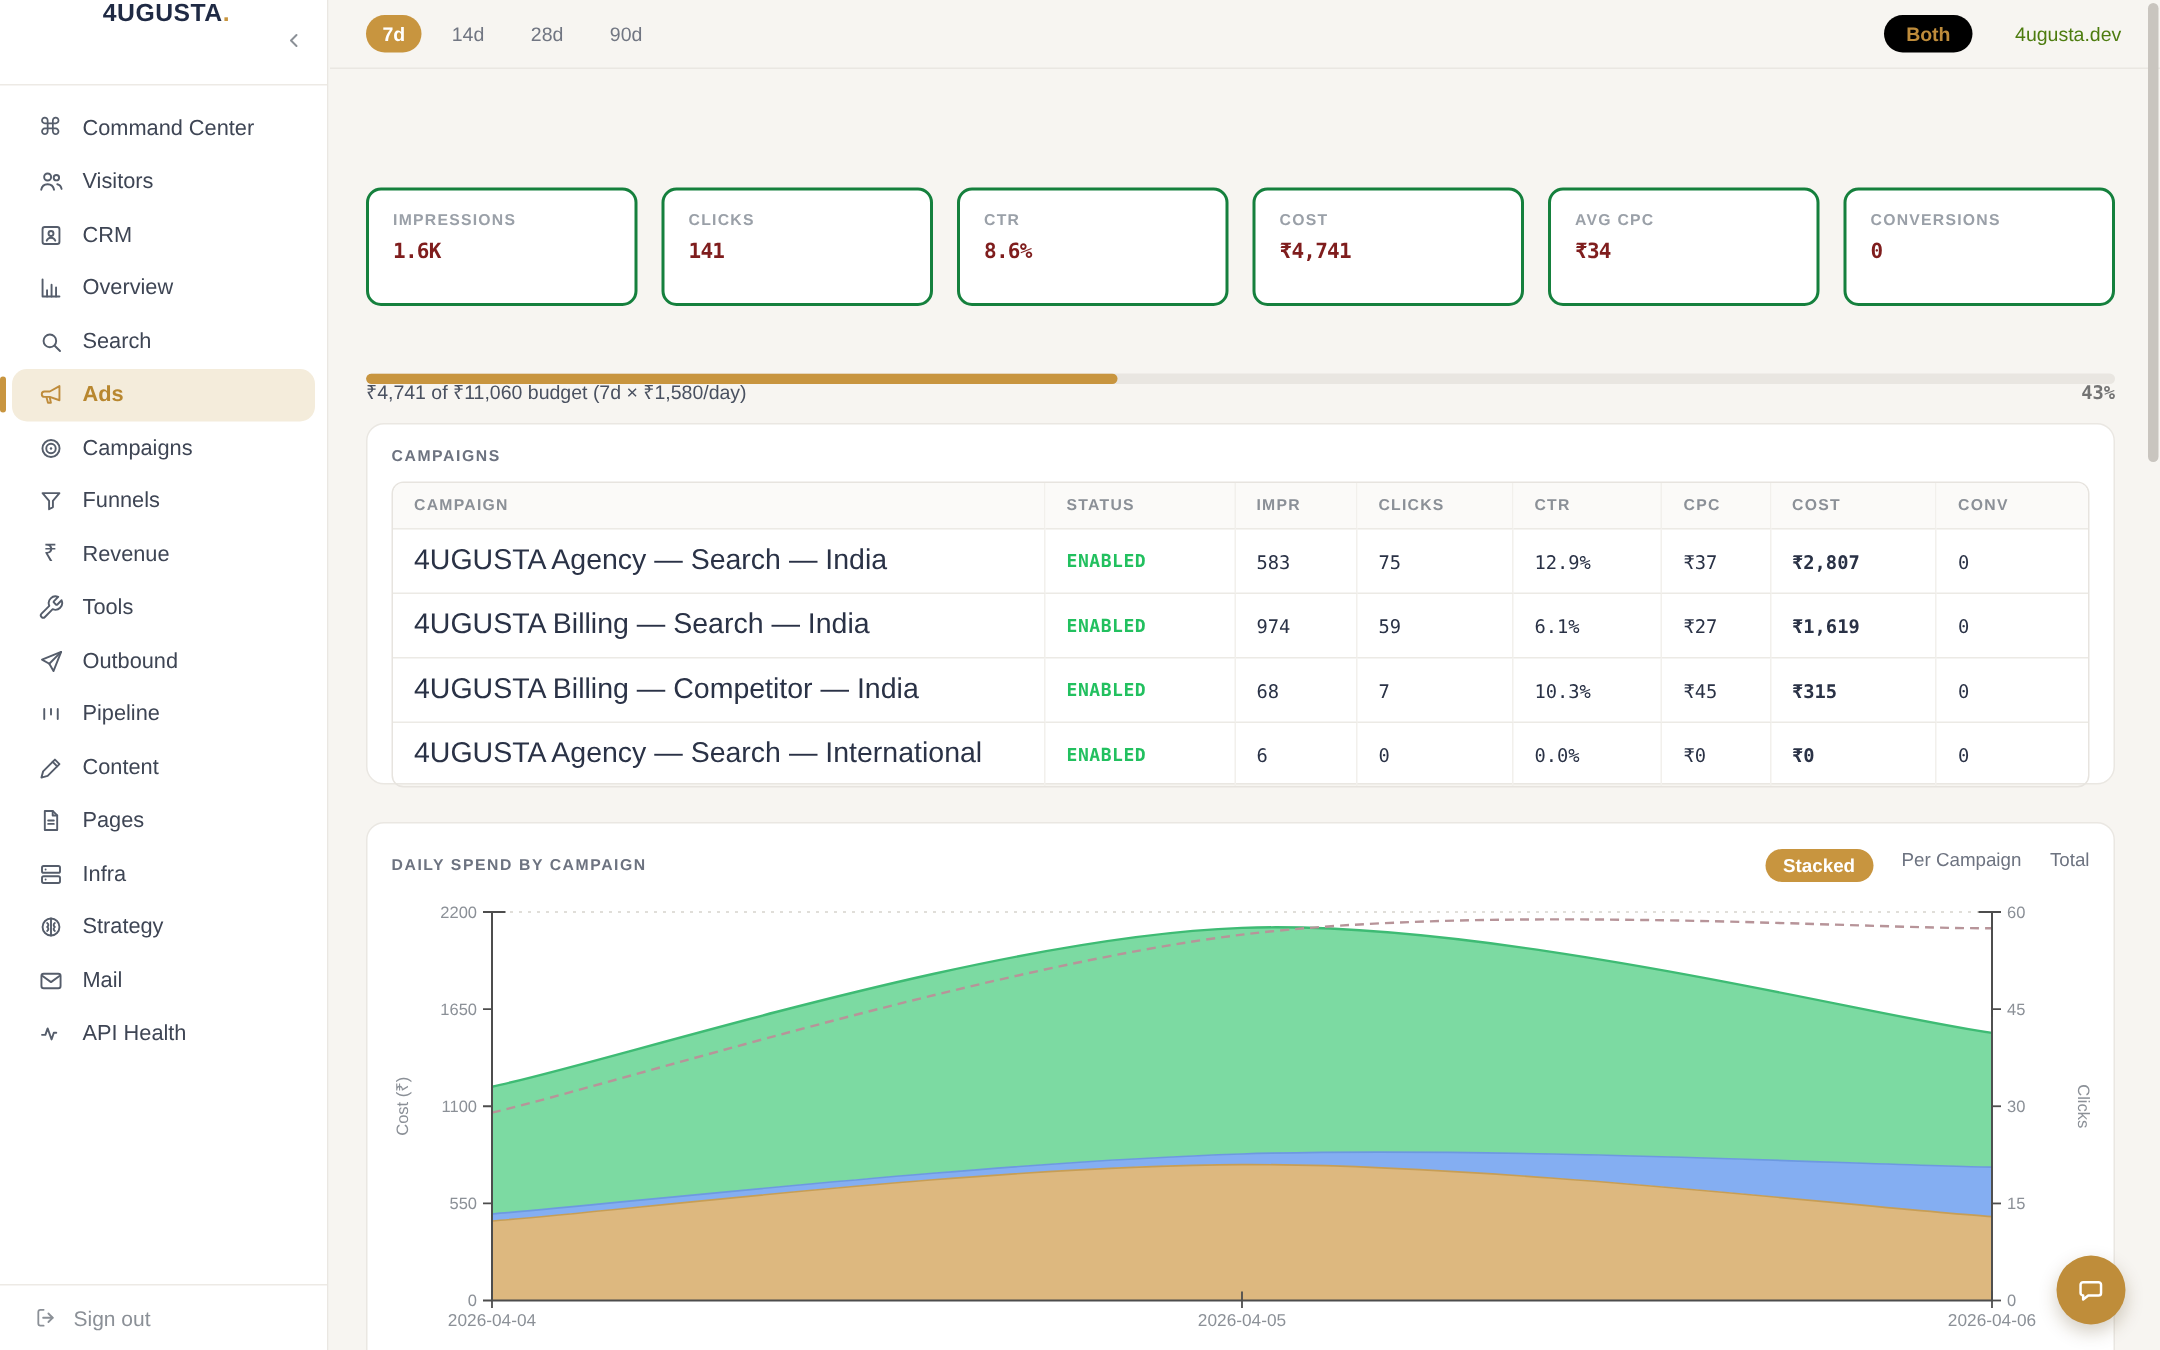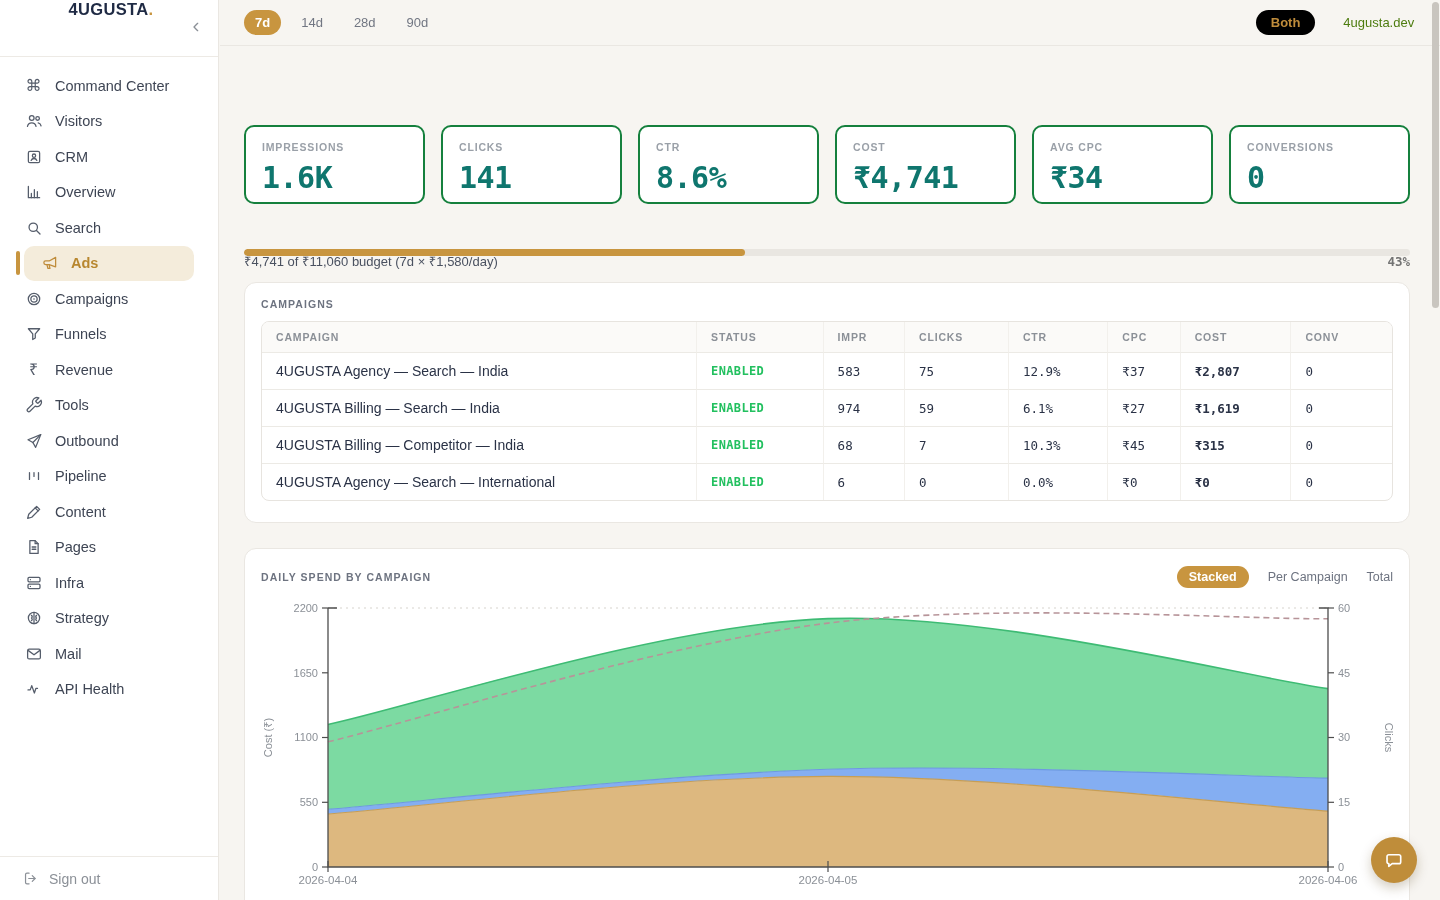--- a/index.html
+++ b/index.html
@@ -16,21 +16,21 @@
   
   .sidebar { position:absolute; left:0; top:0; width:219px; height:900px; background:#fff; border-right:1px solid #eae7e2; z-index:5; }
   .logo-row { height:57px; display:flex; align-items:center; padding:0 14px 0 18px; border-bottom:1px solid #edeae5;flex-direction:column; }
   .logo { font-size:16.5px; font-weight:800; letter-spacing:0.02em; color:#1f2a44; }
   .logo .dot { color:#c8953f; }
   .collapse { margin-left:auto; color:#8b9097; display:flex; }
   .nav { padding-top:11px; }
   .nav-item { position:relative; height:35.5px; display:flex; align-items:center; padding-left:24px; gap:12px; color:#3e4554; font-size:14.5px; cursor:pointer; }
   .nav-item .nicon { width:19px; height:19px; display:flex; align-items:center; justify-content:center; color:#555d6b; flex:none; }
   .nav-item .nicon .glyph { font-size:16px; line-height:1; }
-  .nav-item.active { background:#f4ecdb; border-radius:10px; margin:0 24px; padding-left:16px; color:#b8872f; font-weight:700; }
+  .nav-item.active { background:#f4ecdb; border-radius:10px; margin:0 8px; padding-left:16px; color:#b8872f; font-weight:700; }
   .nav-item.active .nicon { color:#bf8c3b; }
   .nav-item.active::before { content:""; position:absolute; left:-8px; top:50%; transform:translateY(-50%); width:4px; height:24px; border-radius:3px; background:#c8953f; }
   .sidebar-footer { position:absolute; bottom:0; left:0; right:0; height:44px; border-top:1px solid #edeae5; display:flex; align-items:center; gap:10px; padding-left:22px; color:#8b9097; font-size:14px; cursor:pointer; }
 
   
   .topbar { position:absolute; left:220px; top:0; width:1356px; height:46px; border-bottom:1px solid #eae7e2; display:flex; align-items:center; justify-content:space-between; padding:0 42px 0 24px; }
   .ranges { display:flex; align-items:center; gap:9px; }
   .range-tab { font-size:13px; color:#717682; padding:5px 11px; border-radius:14px; cursor:pointer; }
   .range-tab.active { background:#c8953f; color:#fff; font-weight:600; }
   .domains { display:flex; align-items:center; gap:28px; }
@@ -39,44 +39,44 @@
 
   
   .main { position:absolute; left:244px; top:46px; width:1166px; height:854px; }
   .ai-bar { position:absolute; top:22px; left:0; width:1166px; height:43px; background:#fff; border:1px solid #eae7e2; border-radius:10px; display:flex; align-items:center; gap:11px; padding:0 17px; cursor:pointer; }
   .ai-label { font-size:11px; letter-spacing:0.14em; color:#6d7380; font-weight:700; }
   .ai-chev { margin-left:auto; color:#9aa0a8; display:flex; }
 
   .metrics { position:absolute; top:79px; left:0; width:1166px; display:grid; grid-template-columns:repeat(6,1fr); gap:16px; }
   .metric-card { background:#fff; border:2px solid #15803d; border-radius:10px; height:79px; padding:14px 16px; }
   .metric-label { font-size:10.5px; letter-spacing:0.08em; color:#9aa0a8; font-weight:700; }
-  .metric-value { font-family:"DejaVu Sans Mono", monospace; font-size:30px; font-weight:700; color:#0f766e; margin-top:7px; letter-spacing:-0.5px; }
+  .metric-value { font-family:"DejaVu Sans Mono", monospace; font-size:14px; font-weight:700; color:#7f1d1d; margin-top:7px; letter-spacing:-0.5px; }
 
   .budget-row { position:absolute; top:182px; left:0; width:1166px; display:flex; justify-content:space-between; align-items:center; font-size:13px; color:#4a5160;margin-top:24px; }
   .budget-pct { color:#737373; font-weight:700; font-family:"DejaVu Sans Mono", monospace; font-size:12.5px; }
   .progress { position:absolute; top:203px; left:0; width:1166px; height:7px; border-radius:4px; background:#e9e6e1; overflow:hidden; }
   .progress-fill { height:100%; border-radius:4px; background:#c8953f; }
 
   .card { background:#fff; border:1px solid #eae7e2; border-radius:12px; }
   .campaigns-card { position:absolute; top:236px; left:0; width:1166px; height:241px; padding:15px 16px; }
   .card-title { font-size:10.5px; letter-spacing:0.1em; color:#6d7380; font-weight:700; }
   .table-wrap { margin-top:11px; border:1px solid #e7e4df; border-radius:8px; overflow:hidden; }
   table { width:100%; border-collapse:separate; border-spacing:0; }
   th { text-align:left; font-size:10.5px; letter-spacing:0.08em; color:#8b9097; font-weight:700; padding:9px 14px; background:#fbfaf8; border-bottom:1px solid #eceae5; border-right:1px solid #f2f0ec; }
   th:last-child { border-right:none; }
-  td { font-size:14px; color:#2a3246; padding:10px 14px; border-bottom:1px solid #eceae5; border-right:1px solid #f2f0ec; }
+  td { font-size:19px; color:#2a3246; padding:10px 14px; border-bottom:1px solid #eceae5; border-right:1px solid #f2f0ec; }
   td:last-child { border-right:none; }
   tr:last-child td { border-bottom:none; }
   td.mono { font-family:"DejaVu Sans Mono", monospace; font-size:12.5px; }
   td.status-cell { font-family:"DejaVu Sans Mono", monospace; font-size:12px; font-weight:700; color:#22c05f; letter-spacing:0.03em; }
   td.cost-cell { font-weight:700; }
 
   .chart-card { position:absolute; top:502px; left:0; width:1166px; height:380px; }
   .chart-head { display:flex; justify-content:space-between; align-items:center; padding:17px 16px 0; }
-  .modes { display:flex; align-items:center; gap:19px; }
+  .modes { display:flex; align-items:flex-start; gap:19px; }
   .mode { font-size:12.5px; color:#6d7380; cursor:pointer; }
   .mode.active { background:#c8953f; color:#fff; padding:4px 12px; border-radius:13px; font-weight:600; }
   #chart { position:absolute; left:0; top:44px; }
 
   .fab { position:absolute; left:1371px; top:837px; width:46px; height:46px; border-radius:50%; background:#bf8d3a; display:flex; align-items:center; justify-content:center; box-shadow:0 5px 12px rgba(80,55,10,.25); cursor:pointer; z-index:9; }
   .scroll-thumb { position:absolute; right:1px; top:2px; width:7px; height:306px; border-radius:4px; background:#c9c5bf; z-index:10; }
 </style>
 </head>
 <body>
 

